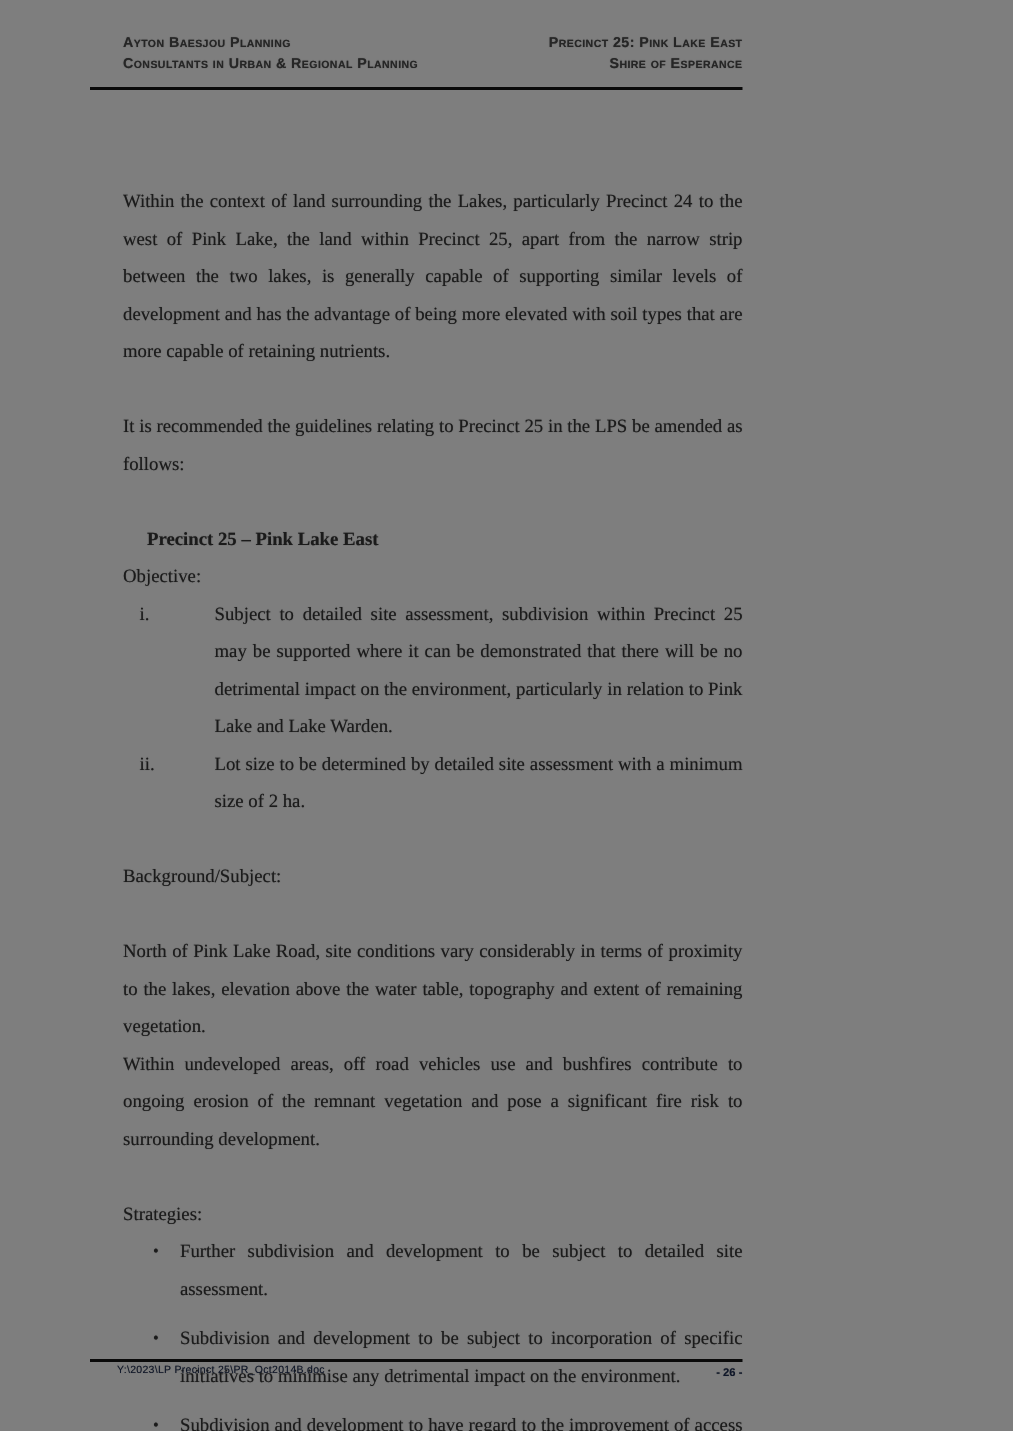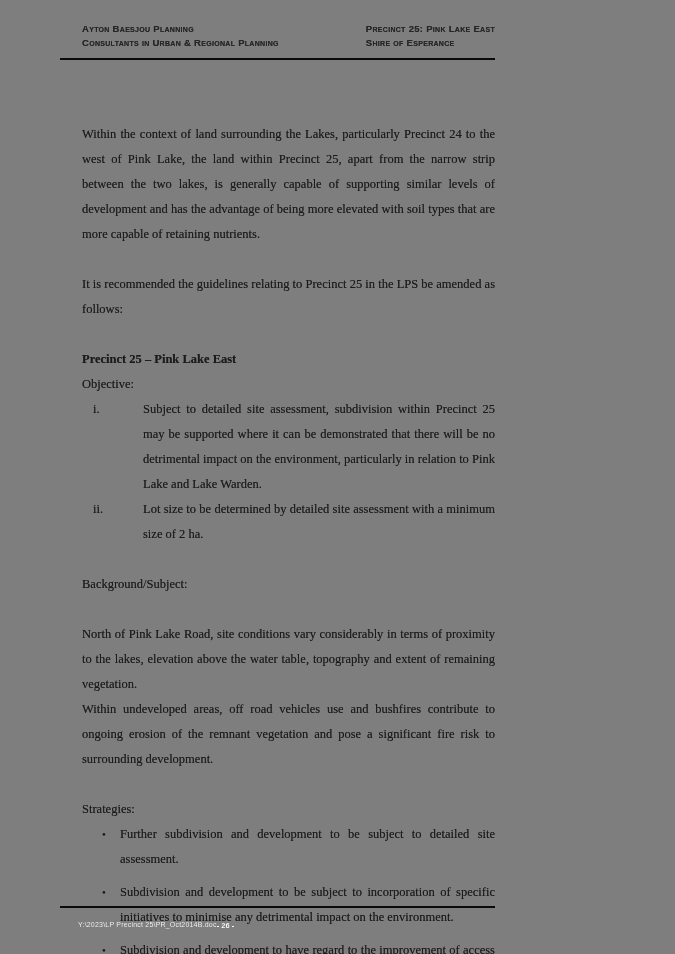--- a/index.html
+++ b/index.html
@@ -26,40 +26,40 @@
     display: flex;
     justify-content: space-between;
     font-variant: small-caps;
     font-weight: bold;
     font-size: 9.5px;
     line-height: 14px;
     color: #262626;
     letter-spacing: 0.3px;
     text-shadow: 0 0 0.6px rgba(30,30,30,0.65);
   }
-  .hdr-right { }
+  .hdr-right { text-align: right; }
   .rule {
     height: 2px;
     background: #0a0a0a;
     margin: 8px 0 0 -22px;
   }
   
   .doc-body {
     margin-top: 62px;
     font-size: 12.5px;
     line-height: 25px;
     color: #1b1b1b;
     text-align: justify;
     text-shadow: 0 0 0.6px rgba(25,25,25,0.6);
     font-family: Liberation Serif, serif;
   }
   .doc-body p { margin: 0 0 25px 0; }
   .block { margin: 0 0 25px 0; }
   .tight { margin: 0; }
-  .bold-heading { font-weight: bold; }
+  .bold-heading { font-weight: bold; margin-left: 16px; }
   
   .rlist-item { display: flex; }
   .rlist-marker {
     flex: 0 0 29px;
     padding-left: 11px;
     text-align: left;
   }
   .rlist-text { flex: 1; text-align: justify; margin-left: 21px; }
   
   .blist-item { display: flex; margin-top: 8px; }
@@ -71,23 +71,24 @@
   }
   .blist-text { flex: 1; text-align: justify; }
   
   .ftr {
     position: absolute;
     left: 60px;
     right: 55px;
     top: 906px;
     border-top: 2px solid #0a0a0a;
     display: flex;
+    justify-content: space-between;
     align-items: flex-start;
-    padding-top: 13px;
-    color: #ffffff;
+    padding-top: 2px;
+    color: #0f172a;
     text-shadow: 0 0 0.5px rgba(30,30,30,0.6);
   }
   .ftr-path { font-size: 7px; padding-left: 18px; letter-spacing: 0.2px; }
   .ftr-page { font-size: 7.5px; font-weight: bold; }
 </style>
 </head>
 <body>
 
 <div class="page">
 

